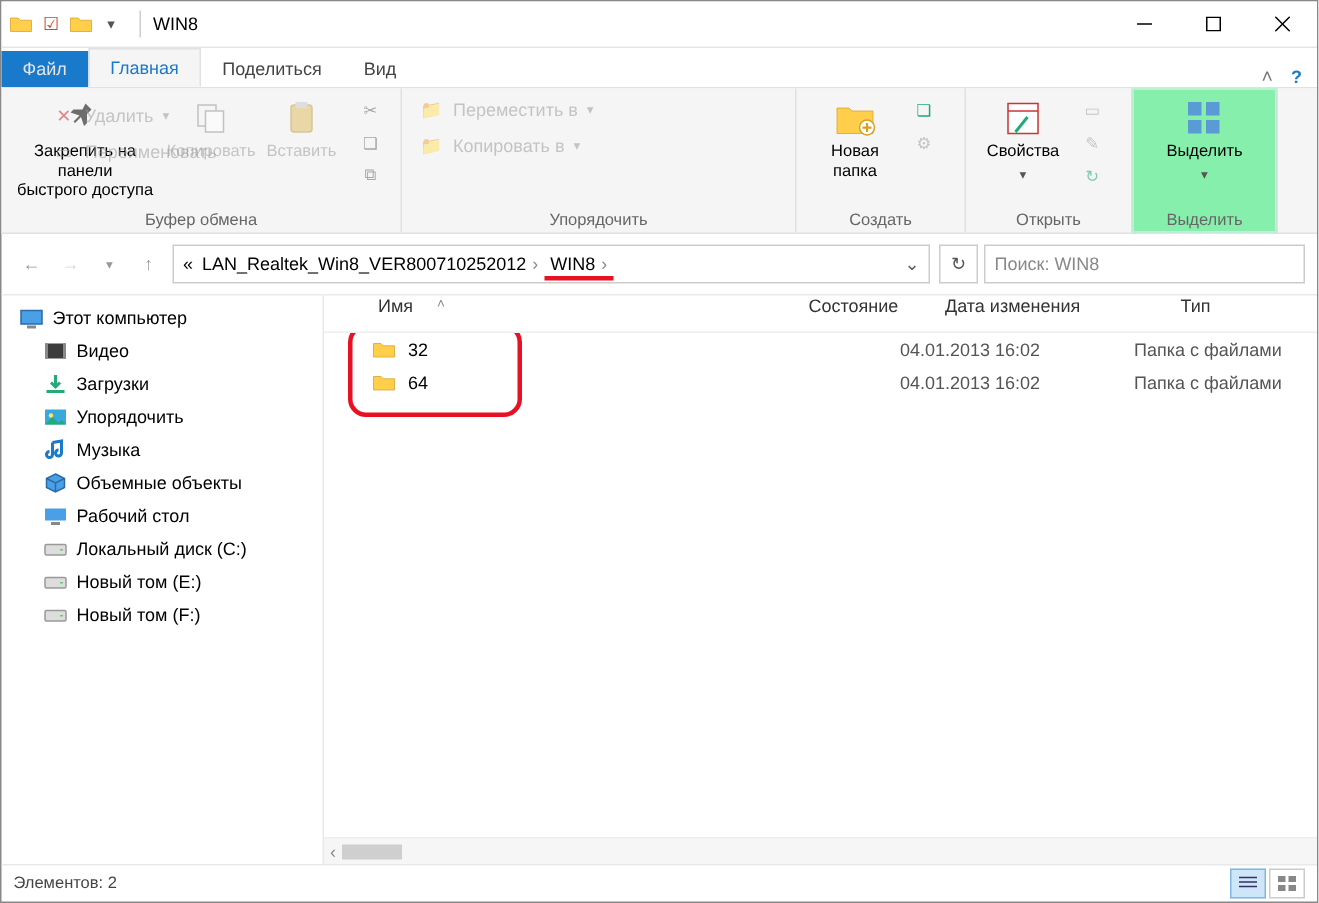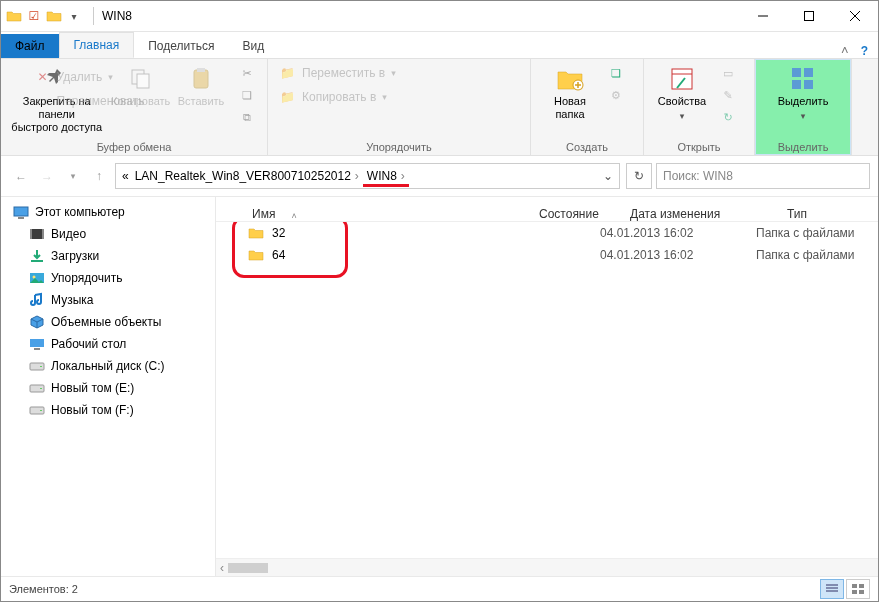--- a/index.html
+++ b/index.html
@@ -9,21 +9,21 @@
   .titlebar .qat{display:flex;align-items:center;gap:2px;padding:0 4px}
   .titlebar .qat span{width:18px;height:18px;display:flex;align-items:center;justify-content:center}
   .title-sep{width:1px;height:18px;background:#ccc;margin:0 6px}
   .title-text{margin-left:2px;font-size:12px}
   .title-spacer{flex:1}
   .win-btns{display:flex}
   .win-btn{width:46px;height:30px;display:flex;align-items:center;justify-content:center;font-family:inherit}
   
   .ribbon-tabs{height:26px;display:flex;align-items:flex-end;background:#fff;border-bottom:1px solid #e1e1e1}
   .rtab{padding:5px 14px;font-size:12px;color:#444;cursor:default}
-  .rtab.file{background:#1979ca;color:#000000}
+  .rtab.file{background:#1979ca;color:#e5e5e5}
   .rtab.active{background:#f5f5f5;border:1px solid #e1e1e1;border-bottom:1px solid #f5f5f5;color:#1979ca}
   .ribbon-right{margin-left:auto;display:flex;align-items:center;gap:12px;padding-right:10px;color:#777}
   
   .ribbon{height:96px;background:#f5f5f5;border-bottom:1px solid #e1e1e1;display:flex}
   .group{border-right:1px solid #e1e1e1;display:flex;flex-direction:column;align-items:center;justify-content:space-between;padding:4px 8px 2px}
   .group-label{font-size:11px;color:#666;text-align:center;padding-top:2px}
   .group-body{flex:1;display:flex;align-items:flex-start;gap:10px}
   .big-btn{display:flex;flex-direction:column;align-items:center;justify-content:flex-start;text-align:center;font-size:11px;line-height:13px;gap:2px;min-width:48px;padding-top:2px}
   .big-btn .ic{width:28px;height:28px;display:flex;align-items:center;justify-content:center}
   .mini-col{display:flex;flex-direction:column;gap:2px;align-items:flex-start;font-size:11px}
@@ -45,21 +45,21 @@
   
   .body{flex:1;display:flex;min-height:0;border-top:1px solid #e9e9e9}
   .sidebar{width:210px;border-right:1px solid #e9e9e9;overflow:auto;padding:4px 0 4px 4px}
   .side-item{display:flex;align-items:center;gap:6px;padding:3px 4px 3px 24px;font-size:12px;cursor:default;white-space:nowrap}
   .side-item.root{padding-left:8px;font-weight:400}
   .side-item .ic16{width:16px;height:16px;display:flex;align-items:center;justify-content:center}
   .side-spacer{height:14px}
   
   .listwrap{flex:1;display:flex;flex-direction:column;min-width:0}
   .cols{height:24px;border-bottom:1px solid #eee;display:flex;align-items:center;font-size:12px;color:#333}
-  .col{padding:0 8px;display:flex;align-items:flex-end;gap:16px;height:100%;border-right:1px solid transparent}
+  .col{padding:0 8px;display:flex;align-items:flex-start;gap:16px;height:100%;border-right:1px solid transparent}
   .col.name{width:270px}
   .col.state{width:74px}
   .col.date{width:140px}
   .col.type{flex:1}
   .rows{flex:1;overflow:auto;position:relative}
   .row{display:flex;align-items:center;height:22px;font-size:12px}
   .row .c{padding:0 8px}
   .row .c.name{width:270px;display:flex;align-items:center;gap:8px}
   .row .c.state{width:74px;text-align:center}
   .row .c.date{width:140px;color:#555}

